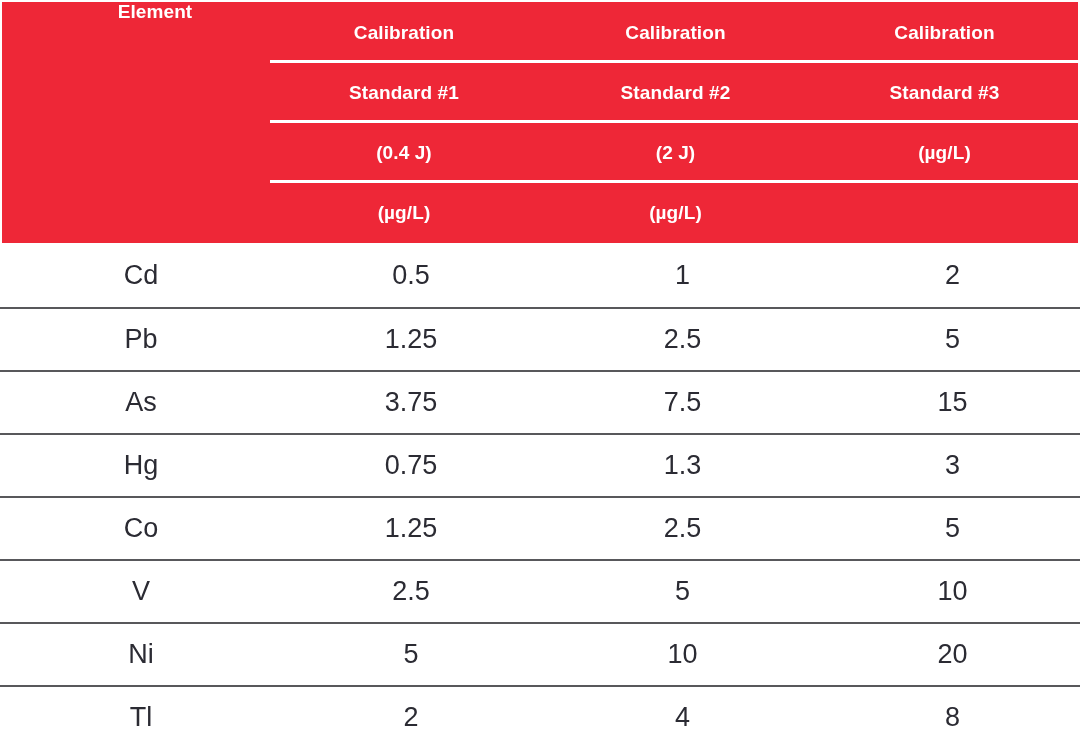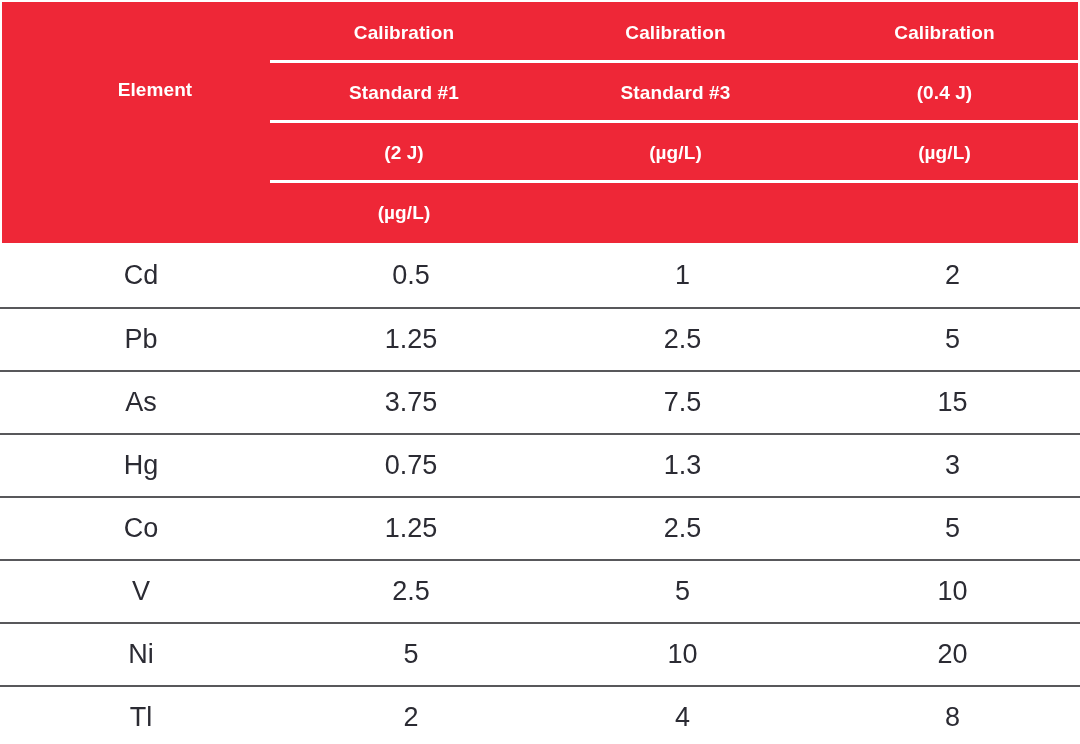--- a/index.html
+++ b/index.html
@@ -52,21 +52,20 @@
     letter-spacing: 0.1px;
     line-height: 1;
     box-sizing: border-box;
   }
 
   
   .head-element {
     grid-column: 1;
     grid-row: 1 / span 4;
     align-items: flex-start;
-    padding-top: 78px;
     margin-left: 40px;
   }
 
   
   .head-rule {
     position: absolute;
     left: 268px;
     right: 0;
     height: 3px;
     background: #ffffff;
@@ -115,20 +114,21 @@
   <div class="thead">
     <div class="head-grid">
 
       <div class="head-cell head-element">Element</div>
 
       <div class="head-cell">Calibration</div>
       <div class="head-cell">Calibration</div>
       <div class="head-cell">Calibration</div>
 
       <div class="head-cell">Standard #1</div>
+      <div class="head-cell">Standard #2</div>
       <div class="head-cell">Standard #3</div>
 
       <div class="head-cell">(0.4 J)</div>
       <div class="head-cell">(2 J)</div>
 
       <div class="head-cell">(µg/L)</div>
       <div class="head-cell">(µg/L)</div>
       <div class="head-cell">(µg/L)</div>
     </div>
 

